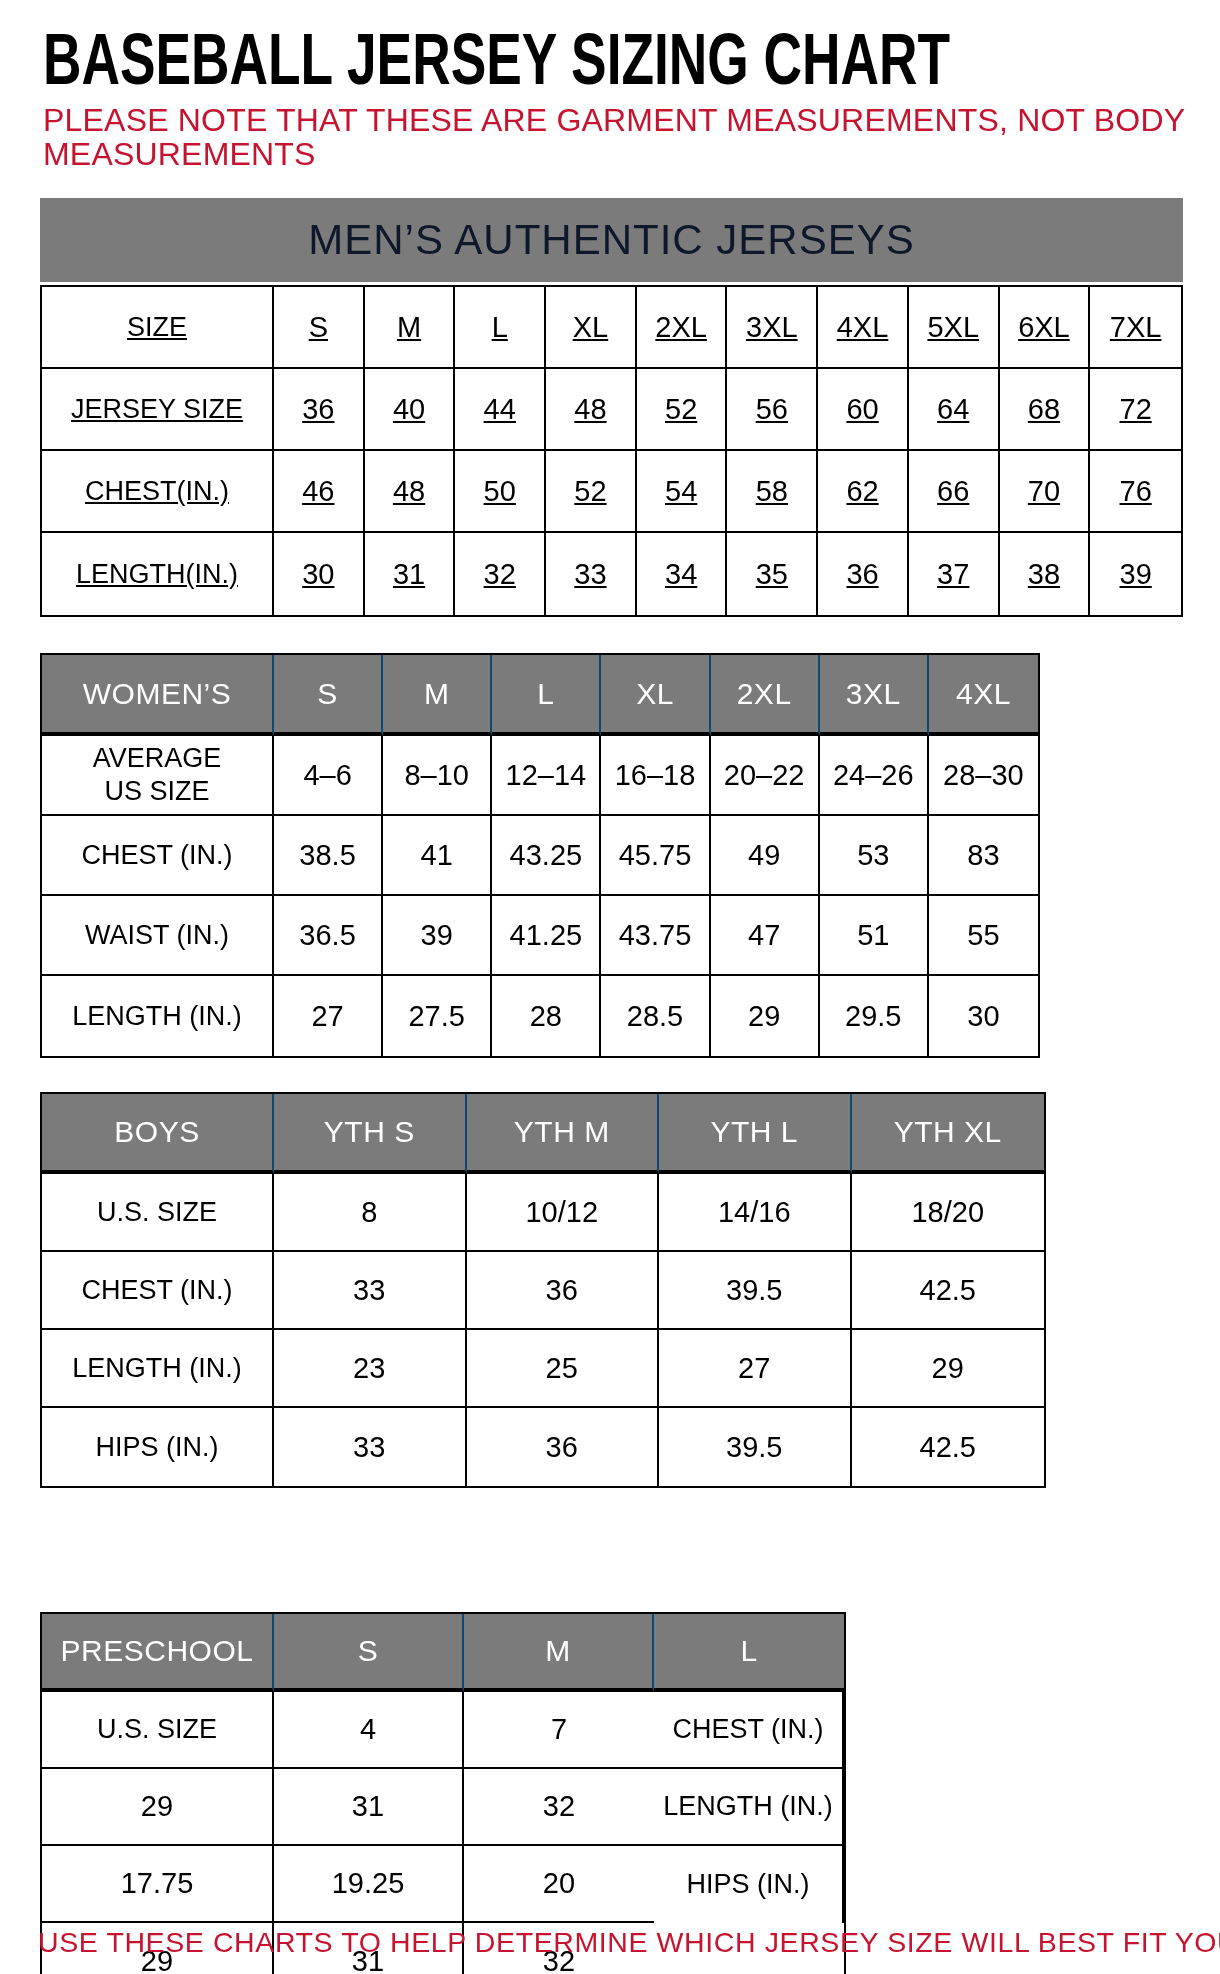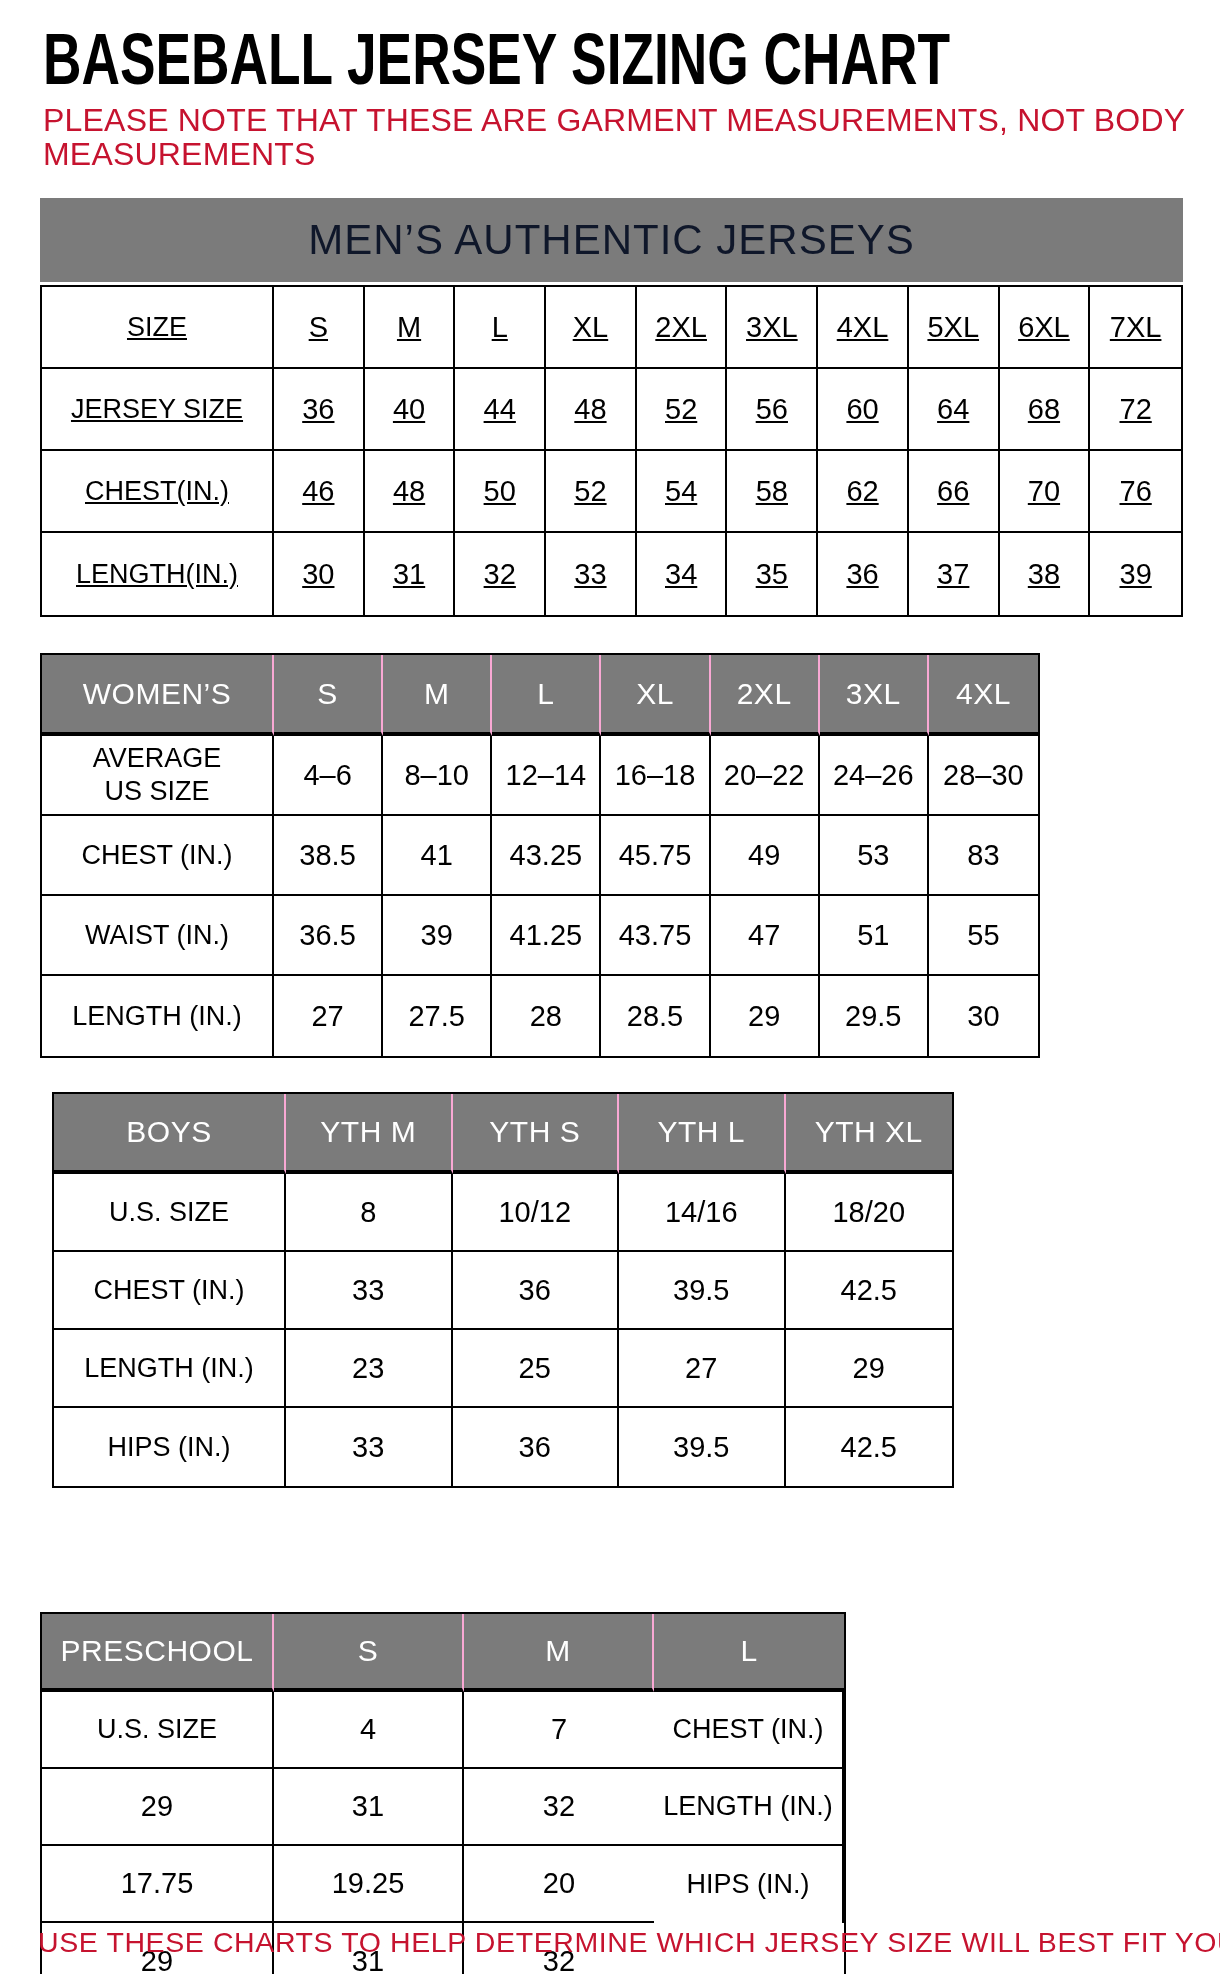--- a/index.html
+++ b/index.html
@@ -84,41 +84,40 @@
     text-align: center;
   }
   .st .c.rowlabel {
     font-size: 27px;
     line-height: 33px;
     white-space: pre-line;
   }
   .st .c.head {
     background: #7B7B7B;
     color: #ffffff;
-    border-right: 2px solid #f9a8d4;
+    border-right: 2px solid #0c4a6e;
     border-bottom: 4px solid #000000;
     font-size: 30px;
     letter-spacing: 0.5px;
   }
   .st .c.last-col { border-right: none; }
   .st .c.last-row { border-bottom: none; }
 
   #mens-table {
     left: 40px; top: 285px; width: 1143px;
     grid-template-rows: repeat(4, 82px);
     text-decoration: underline;
   }
   #womens-table {
     left: 40px; top: 653px; width: 1000px;
     grid-template-rows: 81px repeat(4, 80px);
   }
   #boys-table {
-    left: 40px; top: 1092px; width: 902px;
+    left: 40px; top: 1092px; width: 1006px;
     grid-template-rows: 80px repeat(4, 78px);
-    margin-left: 12px;
   }
   #preschool-table {
     left: 40px; top: 1612px; width: 806px;
     grid-template-rows: 78px repeat(4, 77px);
   }
 </style>
 </head>
 <body>
 
 <div id="page">
@@ -216,22 +215,22 @@
       <div class="c last-row">27.5</div>
       <div class="c last-row">28</div>
       <div class="c last-row">28.5</div>
       <div class="c last-row">29</div>
       <div class="c last-row">29.5</div>
       <div class="c last-col last-row">30</div>
     </div>
 
   <div id="boys-table" class="st" style="grid-template-columns: 232px repeat(4, 1fr);">
       <div class="c head">BOYS</div>
+      <div class="c head">YTH S</div>
       <div class="c head">YTH M</div>
-      <div class="c head">YTH S</div>
       <div class="c head">YTH L</div>
       <div class="c head last-col">YTH XL</div>
       <div class="c rowlabel">U.S. SIZE</div>
       <div class="c">8</div>
       <div class="c">10/12</div>
       <div class="c">14/16</div>
       <div class="c last-col">18/20</div>
       <div class="c rowlabel">CHEST (IN.)</div>
       <div class="c">33</div>
       <div class="c">36</div>

